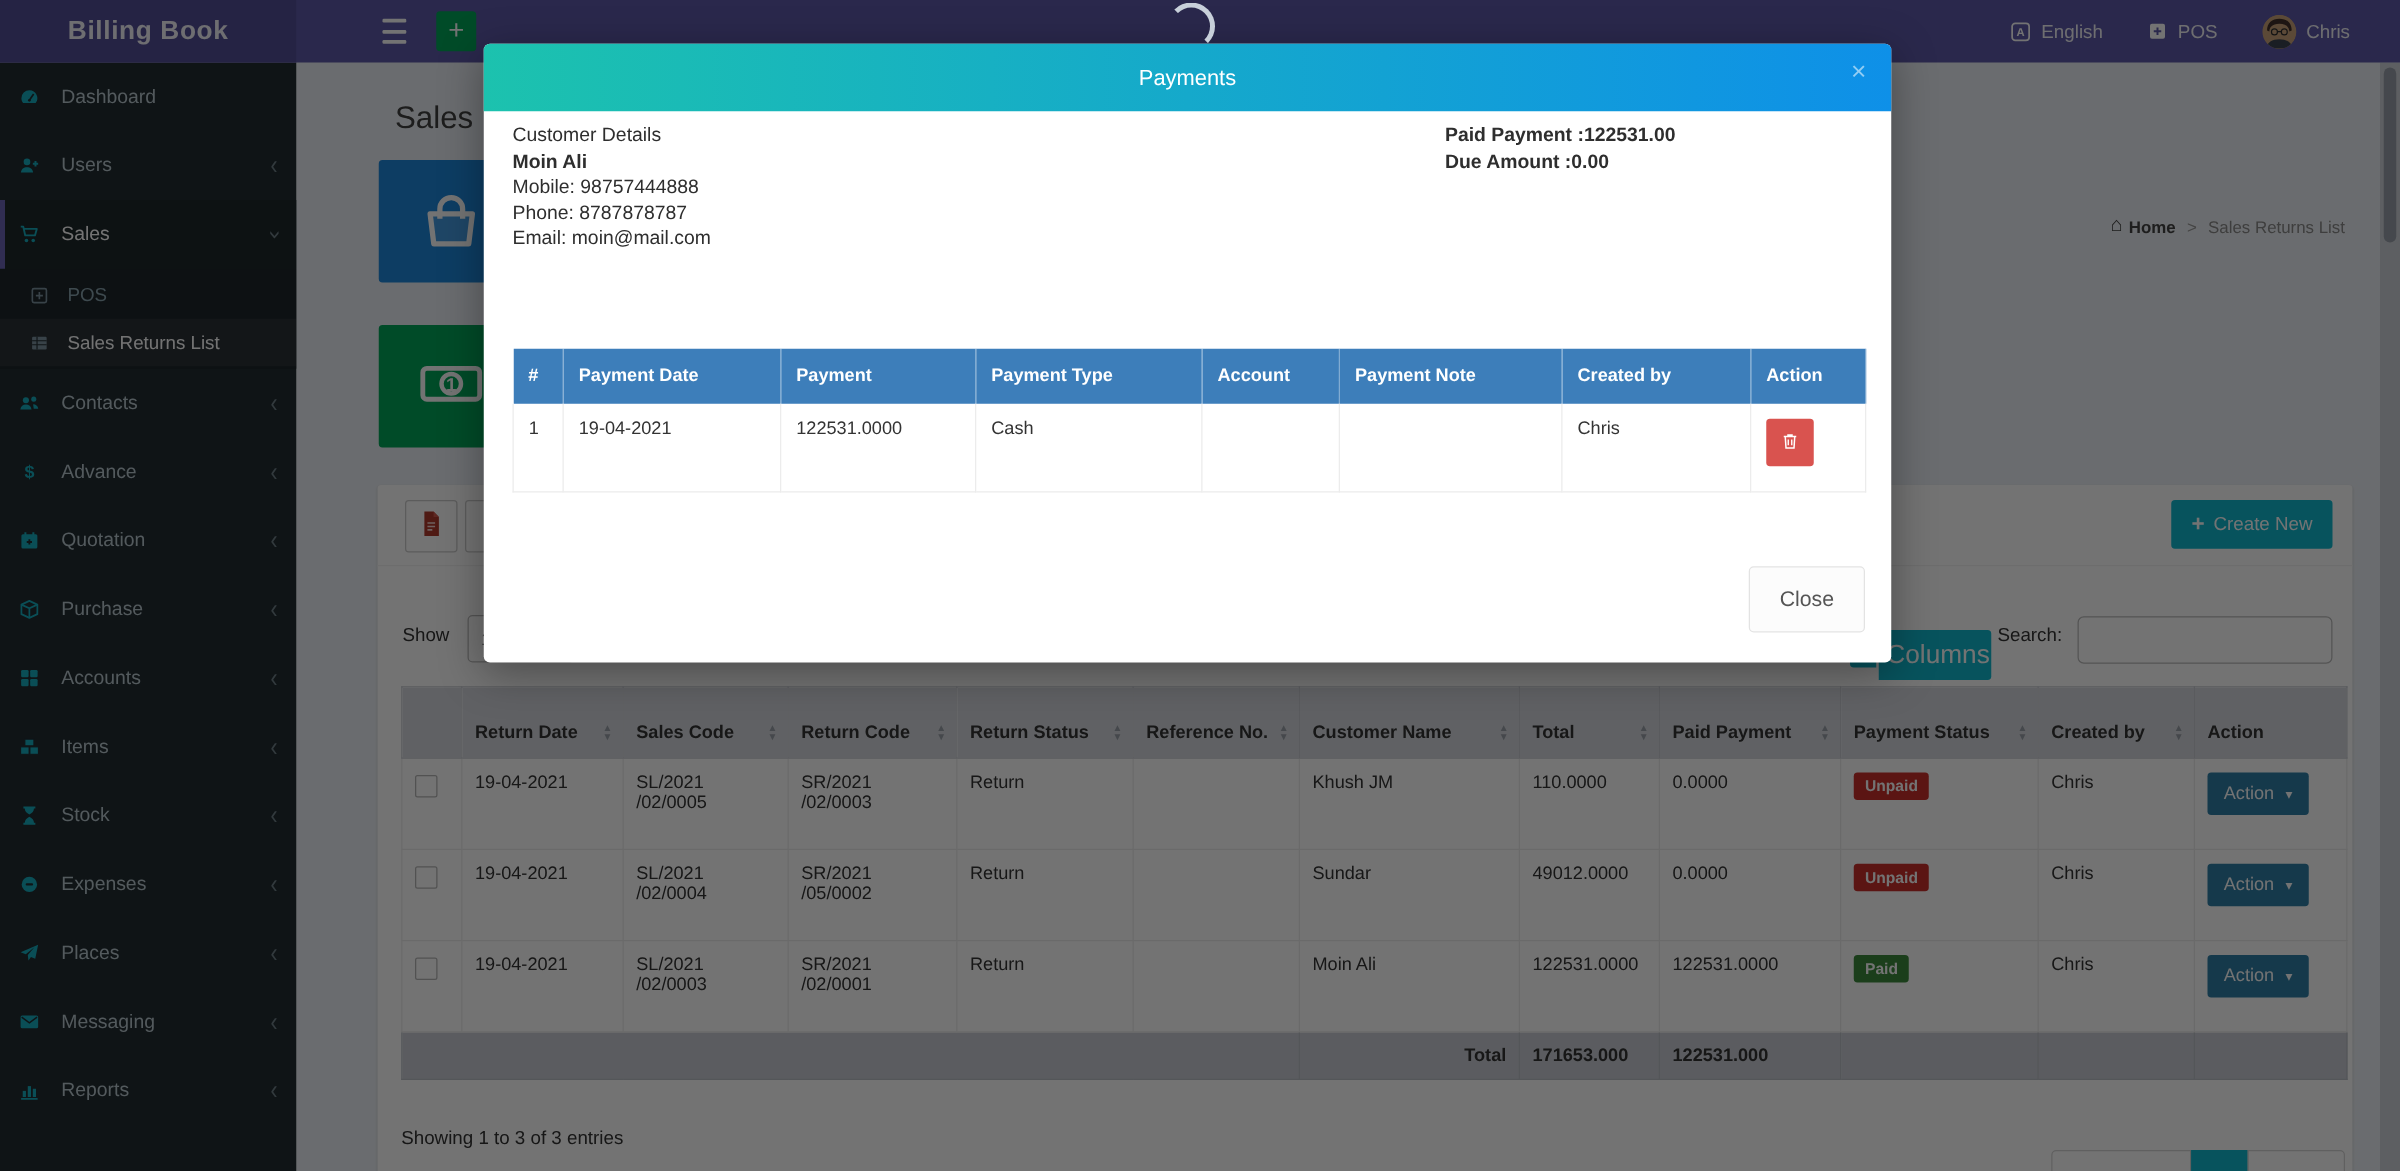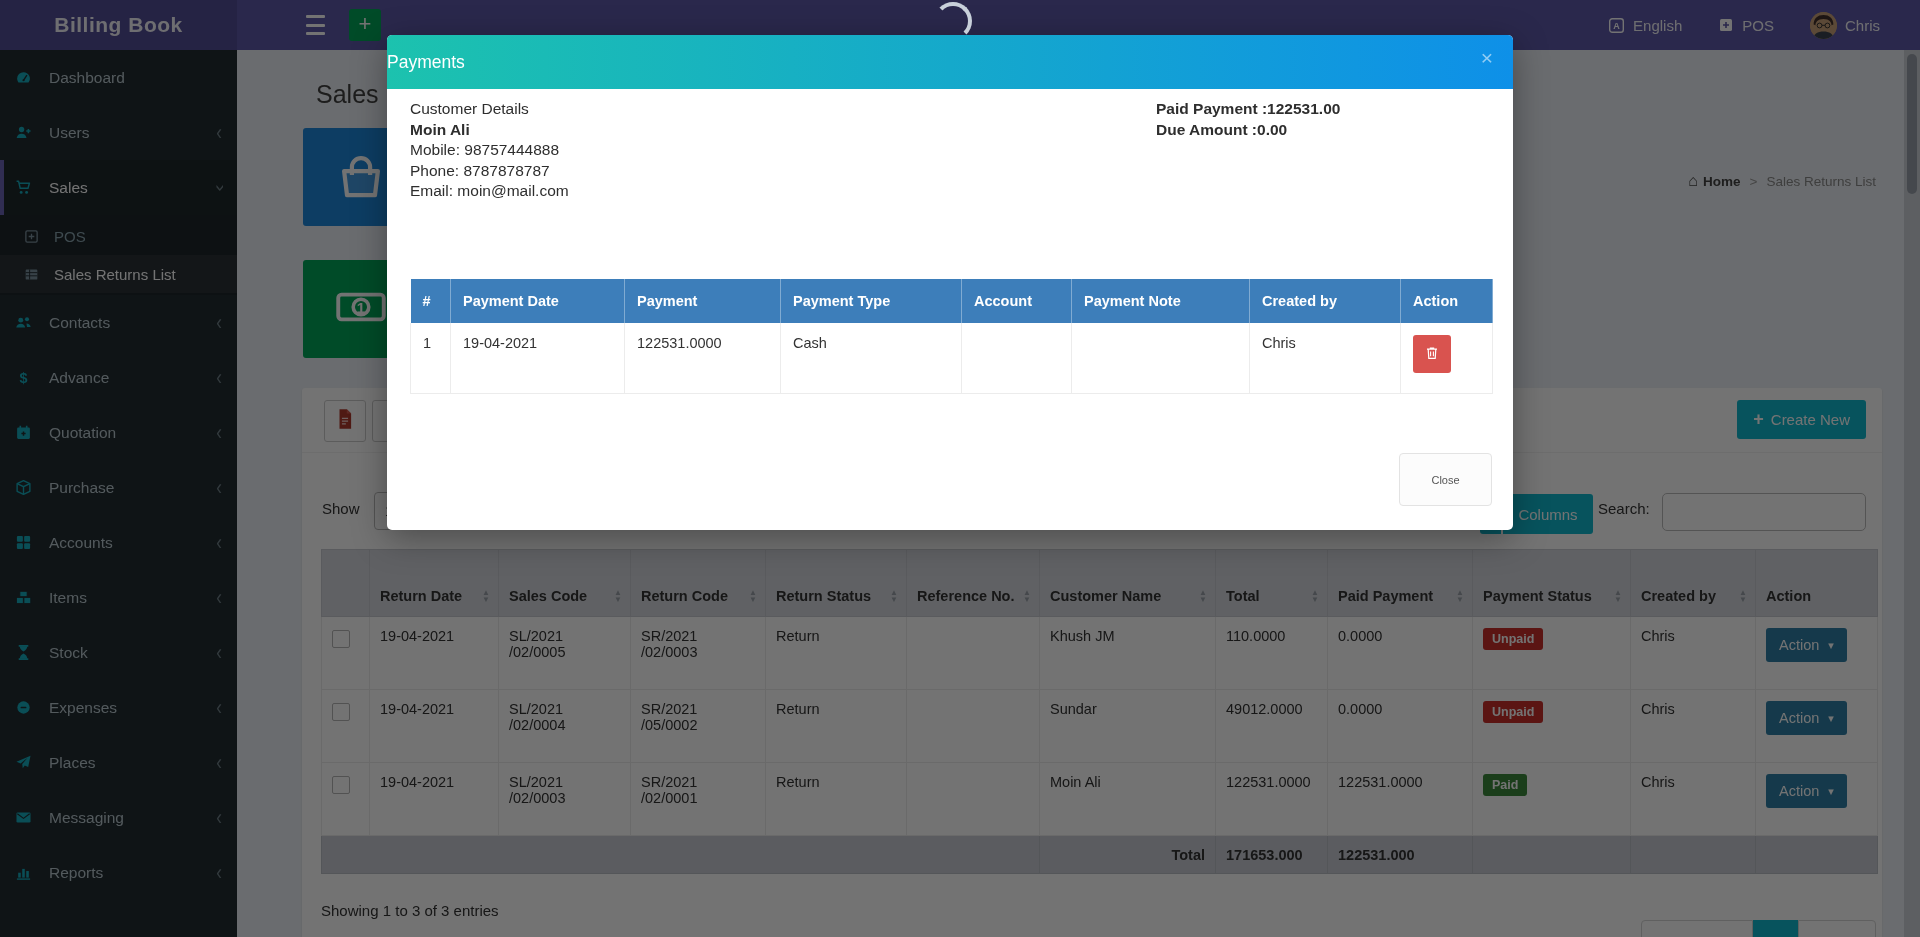--- a/index.html
+++ b/index.html
@@ -46,29 +46,29 @@
   .box-header{height:64px;border-bottom:1px solid #f2f2f2;position:relative}
   .export-group{position:absolute;left:22px;top:12px;display:flex;gap:6px}
   .export-btn{width:40px;height:40px;border:1px solid #ccc;background:#fff;border-radius:3px;display:flex;align-items:center;justify-content:center;cursor:pointer}
   .create-btn{position:absolute;right:16px;top:12px;height:39px;padding:0 16px;background:#10b9cf;color:#fff;border:none;
               border-radius:3px;font-size:15px;display:flex;align-items:center;gap:7px;cursor:pointer;font-family:inherit}
   .create-btn .plus{font-size:18px;font-weight:bold}
   .show-label{position:absolute;left:20px;top:112px;font-size:15px;color:#333}
   .length-select{position:absolute;left:72px;top:104px;width:64px;height:36px;border:1px solid #bbb;border-radius:4px;
                  background:#fff;font-size:14px;color:#333;display:flex;align-items:center;padding:0 10px;cursor:pointer}
   .columns-sliver{position:absolute;left:1178px;top:106px;width:21px;height:40px;background:#10b9cf;border-radius:3px 0 0 3px;cursor:pointer}
-  .columns-btn{position:absolute;left:1201px;top:106px;width:90px;height:40px;background:#10b9cf;color:#fff;border:none;
-               font-size:15px;border-radius:0 3px 3px 0;cursor:pointer;font-family:inherit}
+  .columns-btn{position:absolute;left:1201px;top:116px;width:90px;height:40px;background:#10b9cf;color:#fff;border:none;
+               font-size:21px;border-radius:0 3px 3px 0;cursor:pointer;font-family:inherit}
   .search-label{position:absolute;left:1296px;top:112px;font-size:15px;color:#333}
   .search-input{position:absolute;left:1360px;top:105px;width:204px;height:38px;border:1px solid #bbb;border-radius:5px;
                 background:#fff;box-sizing:border-box;font-size:14px;padding:0 10px;font-family:inherit}
   
   .table-wrap{position:absolute;left:19px;top:161px;width:1556px}
   .rt{width:1556px;border-collapse:collapse;table-layout:fixed;font-size:14.5px;color:#333}
-  .rt thead th{background:#d5d8de;font-weight:bold;text-align:left;padding:12px 10px 12px;height:42px;
+  .rt thead th{background:#d5d8de;font-weight:bold;text-align:left;padding:2px 10px 12px;height:42px;
                vertical-align:bottom;border:1px solid #c7cad1;position:relative}
   .rt tbody td{background:#fff;padding:11px 10px;height:50px;vertical-align:top;border:1px solid #ebebeb}
   .rt tfoot td{background:#c9cdd4;font-weight:bold;height:21px;padding:8px 10px;vertical-align:middle;border:1px solid #babec6}
   .tf-label{text-align:right}
   .sort{position:absolute;right:8px;bottom:13px;cursor:pointer}
   .sort i{display:block;font-style:normal;font-size:8px;line-height:7px;color:#9aa0a8}
   .ckbox{width:16px;height:16px;background:#fff;border:1px solid #b5b5b5;border-radius:2px;margin-top:2px;cursor:pointer}
   .badge{display:inline-block;padding:4px 9px;border-radius:3px;color:#fff;font-size:12.5px;font-weight:bold}
   .badge-unpaid{background:#c9302c}
   .badge-paid{background:#3d8b3d}
@@ -81,34 +81,34 @@
   .pg-prev{width:112px;border-radius:4px 0 0 4px}
   .pg-page{width:45px;background:#10b9cf;border-color:#10b9cf}
   .pg-next{width:78px;border-radius:0 4px 4px 0}
   .scrollbar{position:absolute;right:0;top:50px;bottom:0;width:16px;background:#cfd3d9;z-index:8}
   .scroll-thumb{position:absolute;left:3px;right:3px;top:4px;height:140px;background:#9aa1ab;border-radius:5px}
   
   .backdrop{position:absolute;inset:0;background:rgba(0,0,0,.55);z-index:40}
   .modal{position:absolute;left:387px;top:35px;width:1126px;height:495px;background:#fff;z-index:50;border-radius:5px;
          box-shadow:0 8px 34px rgba(0,0,0,.35)}
   .modal-header{height:54px;border-radius:5px 5px 0 0;background:linear-gradient(90deg,#1cc2ae,#0e90e8);
-                position:relative;display:flex;align-items:center;justify-content:flex-start}
+                position:relative;display:flex;align-items:center;justify-content:center}
   .modal-title{color:#fff;font-size:17.5px}
   .modal-x{position:absolute;right:20px;top:11px;color:rgba(255,255,255,.55);font-size:21px;cursor:pointer}
   .m-col{position:absolute;font-size:15.5px;color:#2e2e2e;line-height:20.5px}
   .m-col .b{font-weight:bold}
   .m-col1{left:23px;top:64px}.m-col2{left:396px;top:64px}.m-col3{left:769px;top:64px}
   .m-table{position:absolute;left:23px;top:244px;width:1082px;border-collapse:collapse;table-layout:fixed;font-size:14.5px;color:#333}
   .m-table thead th{background:#3d7eba;color:#fff;font-weight:bold;text-align:left;padding:0 12px;height:44px;
                     border-right:1px solid rgba(255,255,255,.35)}
   .m-table tbody td{height:52px;padding:12px 12px 6px;vertical-align:top;border:1px solid #ececec;border-top:none}
   .delete-btn{width:38px;height:38px;background:#d9534f;border:none;border-radius:3px;display:flex;align-items:center;
               justify-content:center;cursor:pointer;margin-top:0}
   .close-btn{position:absolute;right:21px;bottom:24px;width:93px;height:53px;background:#fcfcfc;border:1px solid #e3e3e3;
-             border-radius:4px;font-size:11px;color:#555;cursor:pointer;font-family:inherit}
+             border-radius:4px;font-size:17px;color:#555;cursor:pointer;font-family:inherit}
   .spinner{position:absolute;left:934px;top:2px;width:30px;height:30px;border:4px solid transparent;
            border-top-color:#c8d0da;border-right-color:#c8d0da;border-radius:50%;z-index:60;animation:spin 1.1s linear infinite}
   @keyframes spin{to{transform:rotate(360deg)}}
 </style>
 </head>
 <body>
 
 <div class="topbar">
   <div class="brand">Billing Book</div>
   <div class="hamburger">

